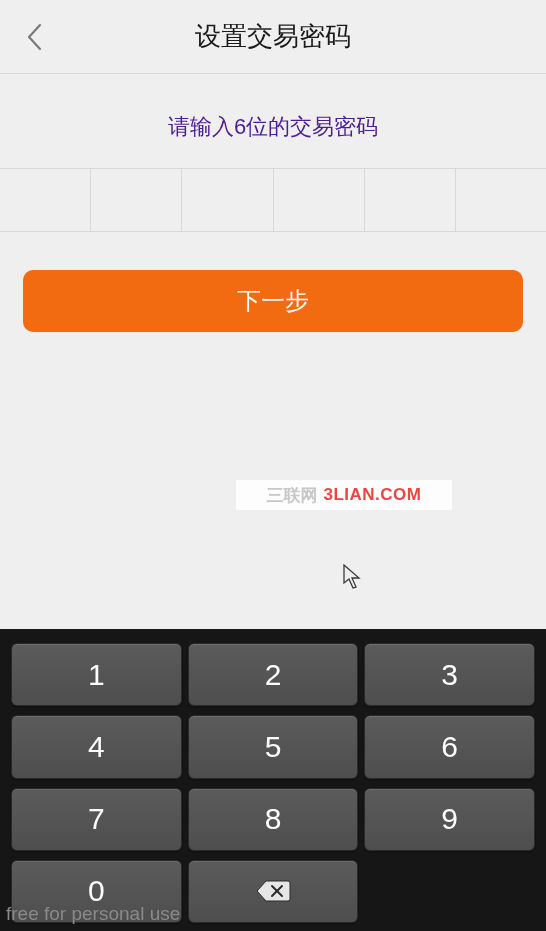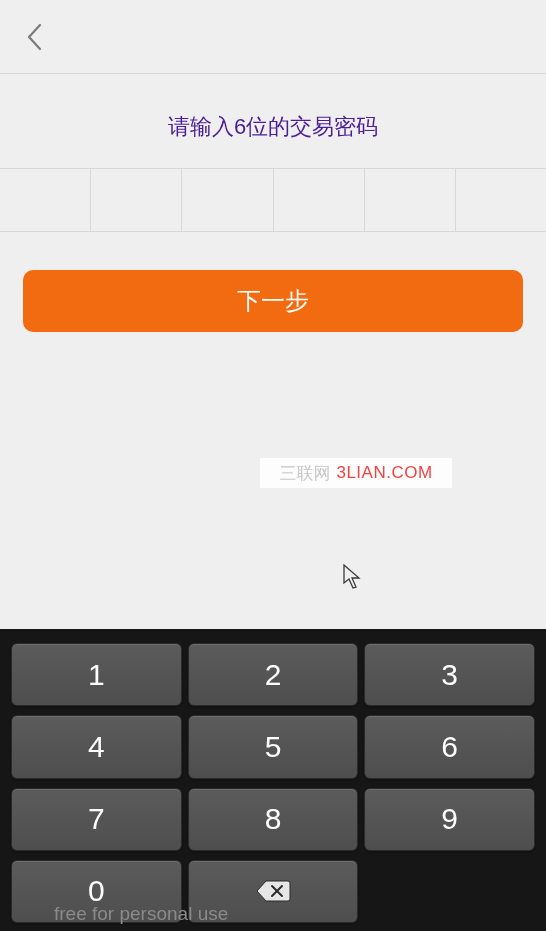--- a/index.html
+++ b/index.html
@@ -73,28 +73,29 @@
       color: #fff;
       font-size: 24px;
       display: flex;
       align-items: center;
       justify-content: center;
       cursor: pointer;
       border-radius: 10px;
     }
     .watermark {
       position: absolute;
-      top: 458px;
+      top: 480px;
       right: 94px;
-      width: 192px;
+      width: 216px;
       height: 30px;
       background: #fdfdfd;
       display: flex;
       align-items: center;
       justify-content: center;
+      font-weight: bold;
     }
     .watermark-cn {
       color: #c7c7c7;
       font-size: 17px;
       margin-right: 6px;
     }
     .watermark-en {
       color: #ef4444;
       font-size: 17px;
       letter-spacing: 0.5px;
@@ -144,32 +145,32 @@
       height: 24px;
     }
     .footer-text {
       position: absolute;
       bottom: 6px;
       left: 6px;
       color: #8a8a8a;
       font-size: 19px;
       z-index: 10;
       font-weight: 300;
-      margin-left: 48px;
     }
   </style>
 </head>
 <body>
 
 <div class="header">
   <div class="back-icon">
     <svg viewBox="0 0 16 28">
       <polyline points="14,2 3,14 14,26" fill="none" stroke="#7a7a7a" stroke-width="2.2" stroke-linecap="round" stroke-linejoin="round"></polyline>
     </svg>
   </div>
+  <div class="header-title">设置交易密码</div>
 </div>
 
 <div class="prompt">请输入6位的交易密码</div>
 
 <div class="password-boxes">
   <div class="password-box"></div>
   <div class="password-box"></div>
   <div class="password-box"></div>
   <div class="password-box"></div>
   <div class="password-box"></div>

